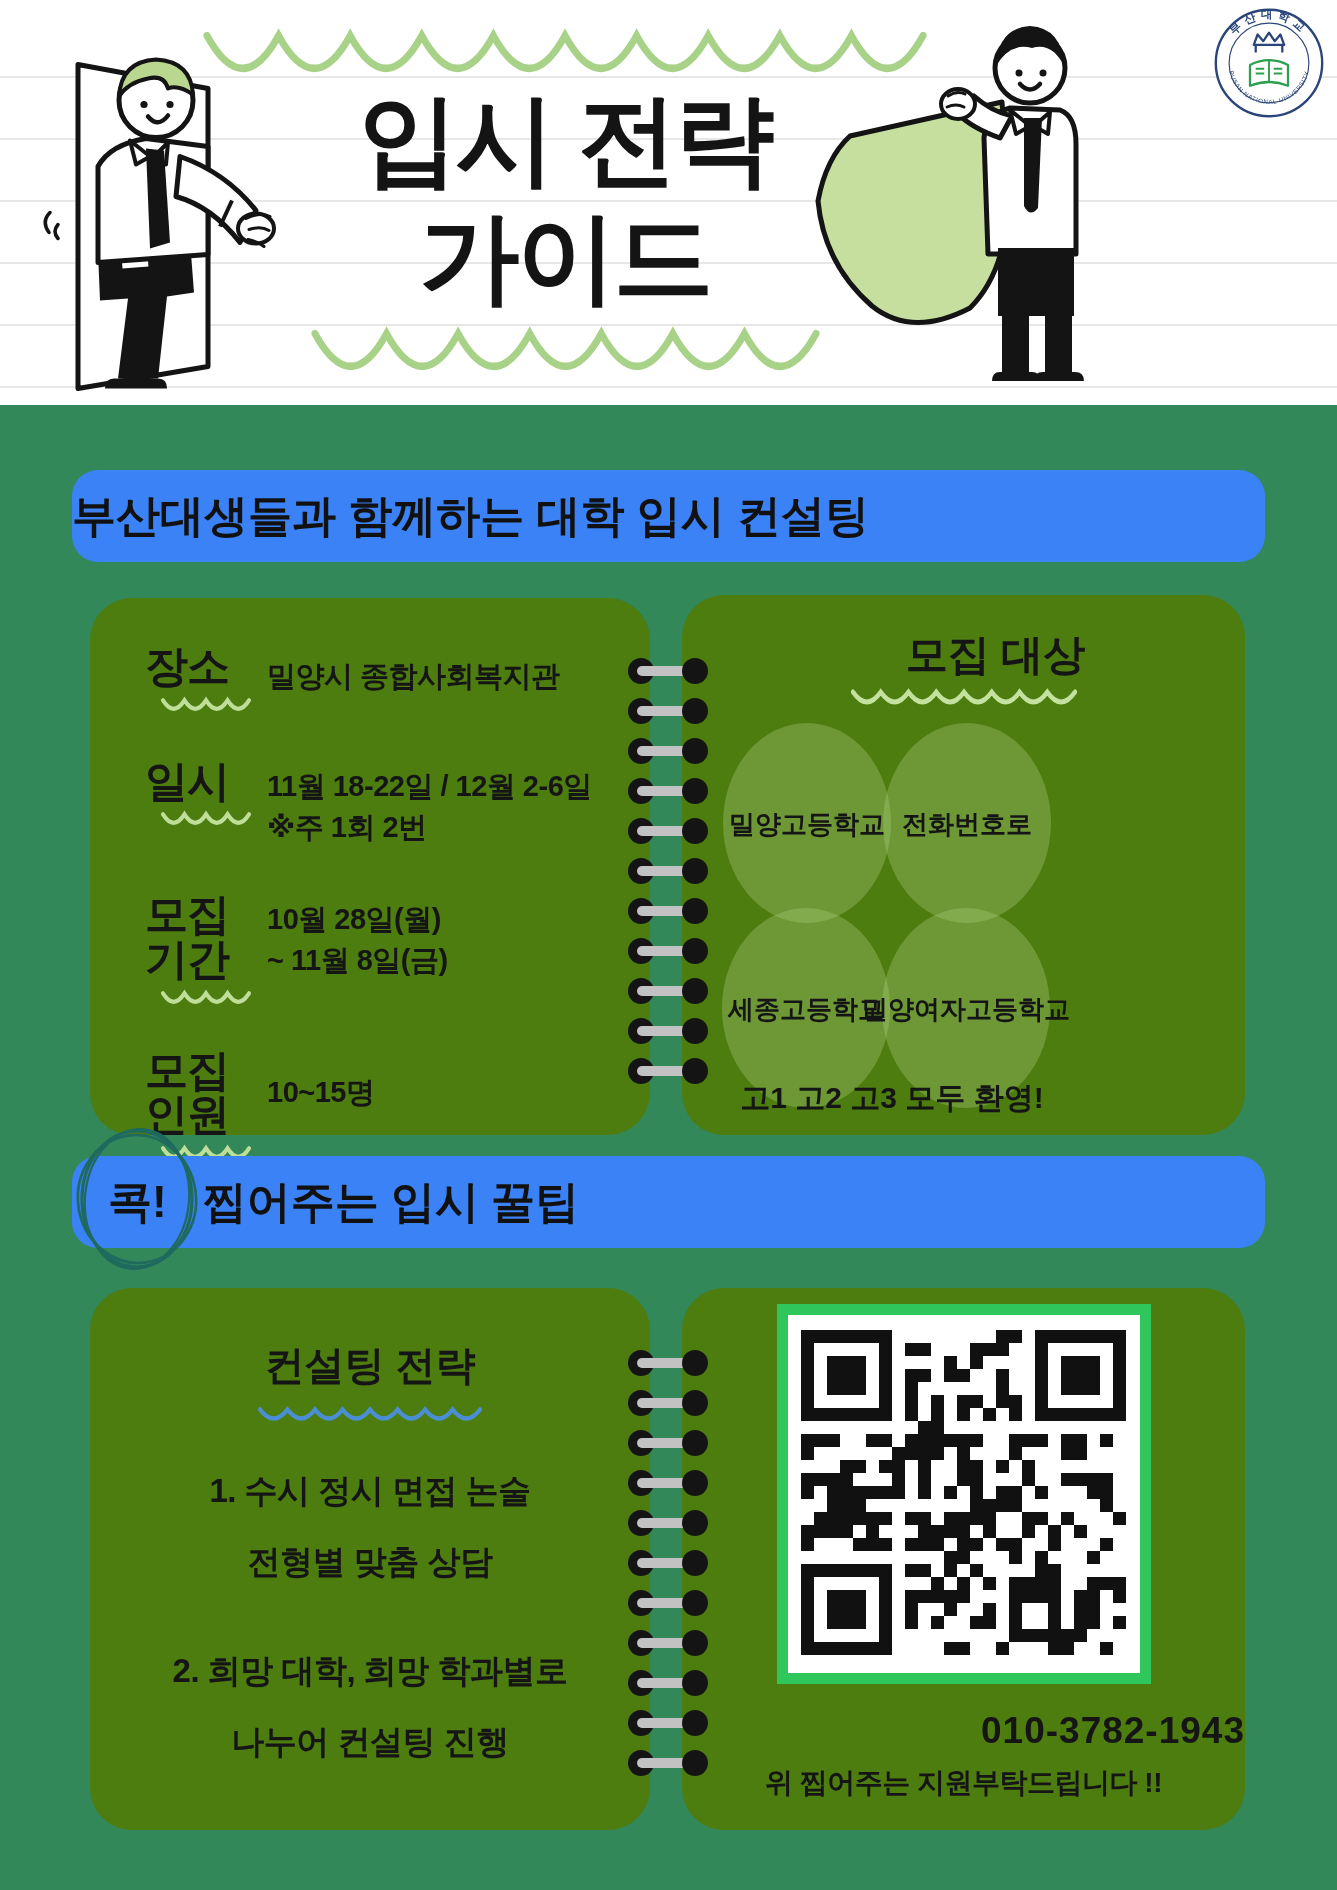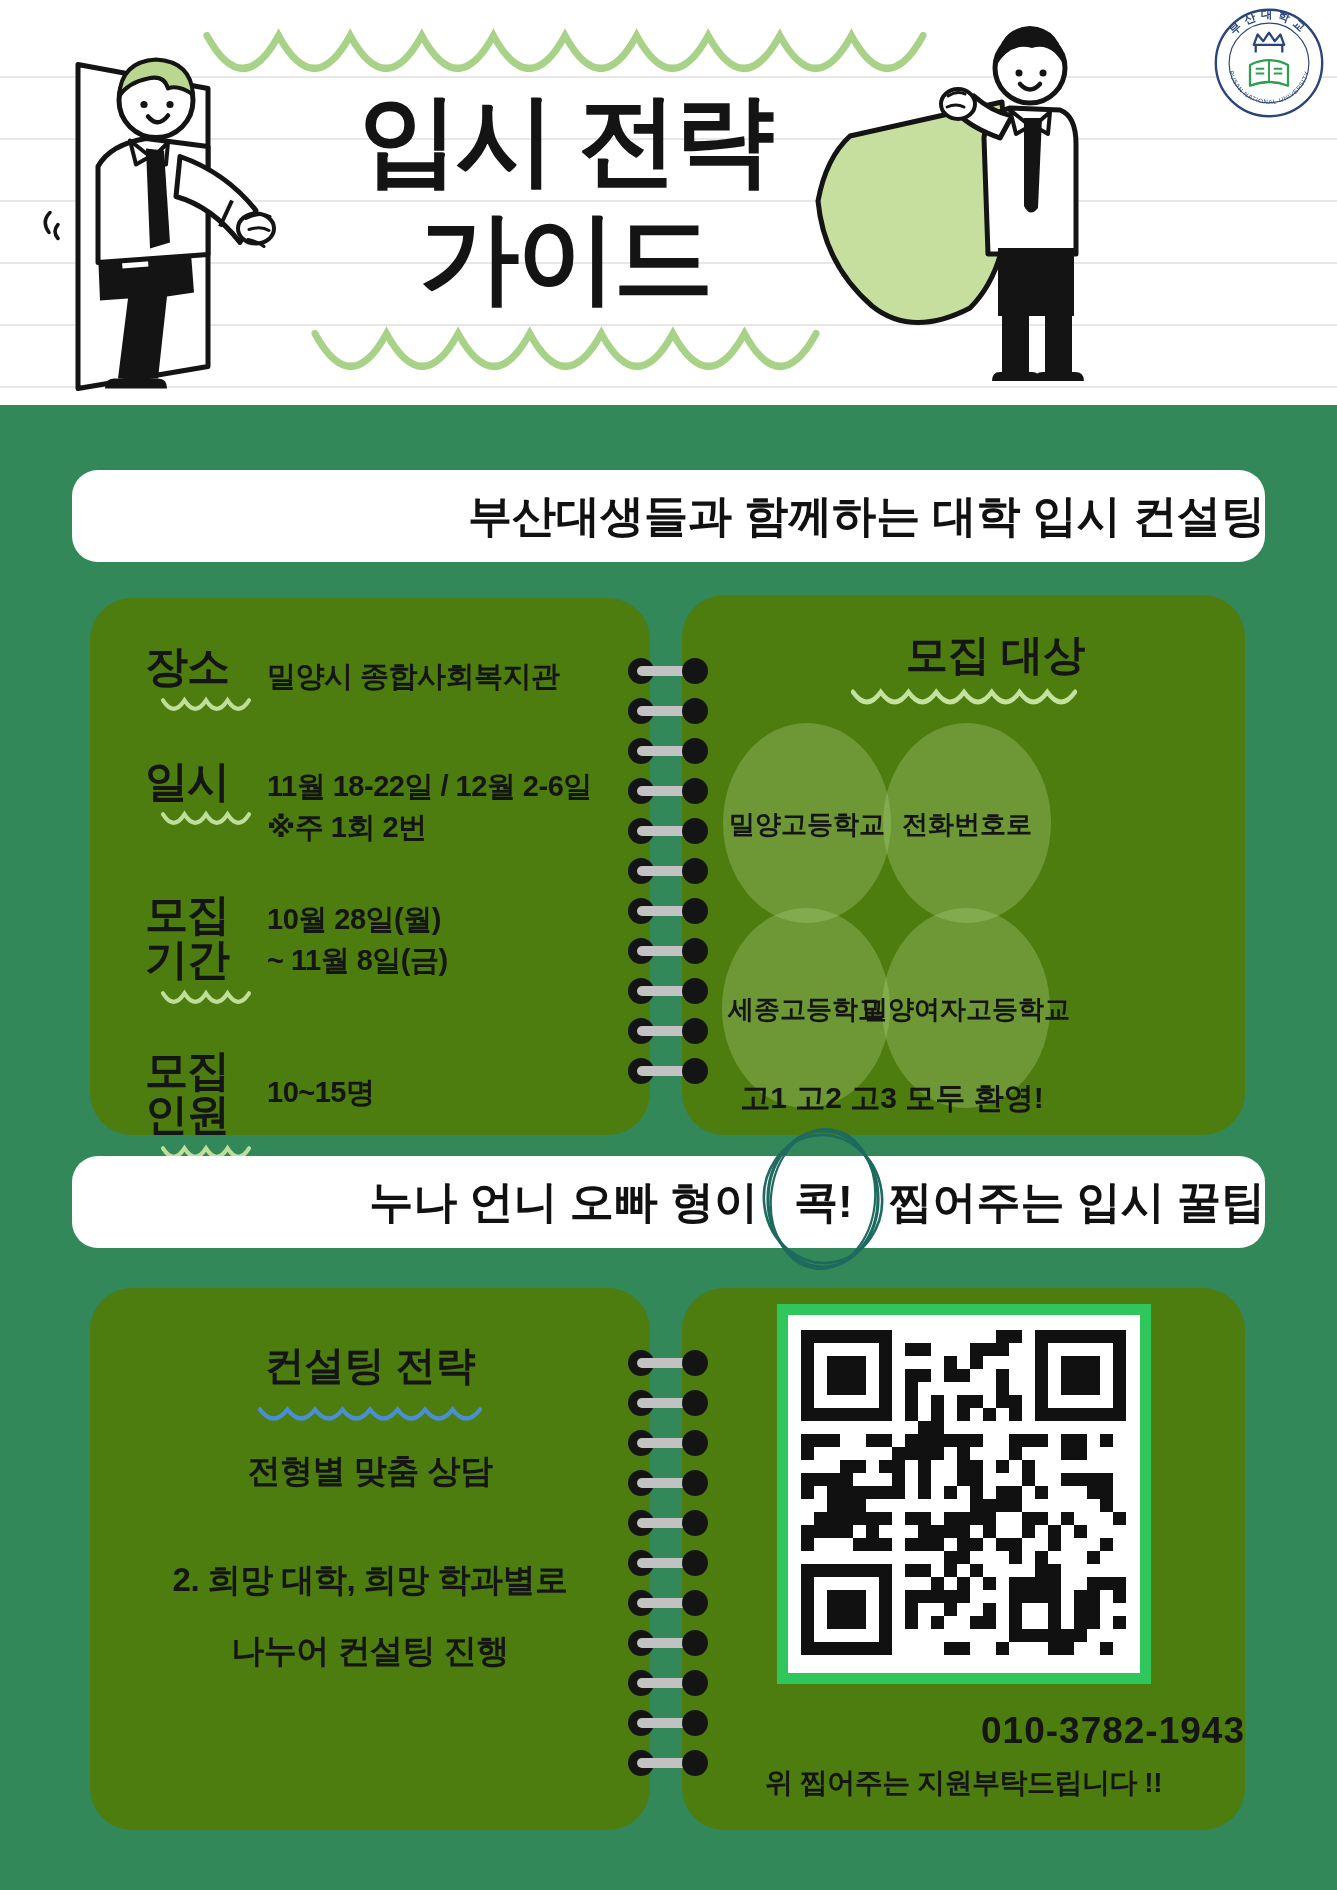--- a/index.html
+++ b/index.html
@@ -12,22 +12,22 @@
   .wave{display:block;margin:0 auto;}
   .wave.green{color:#a7d287;}
   .wave.green-lite{color:#bfde9a;}
   .wave.blue{color:#4a8fd3;}
   h1.title{margin:8px 0 0 0;font-size:100px;line-height:1.1;font-weight:900;letter-spacing:-3px;color:#141414;}
   .title-wave-top{width:730px;height:48px;}
   .title-wave-bottom{width:515px;height:48px;margin-top:14px;}
   .char{position:absolute;}
   .logo{position:absolute;left:1212px;top:6px;width:114px;height:114px;}
   
-  .banner{position:absolute;left:72px;width:1193px;height:92px;background:#ffffff;border-radius:26px;
-    display:flex;align-items:center;justify-content:flex-end;font-size:44px;font-weight:800;color:#111;}
+  .banner{position:absolute;left:72px;width:1193px;height:92px;background:#3b82f6;border-radius:26px;
+    display:flex;align-items:center;justify-content:flex-start;font-size:44px;font-weight:800;color:#111;}
   .banner1{top:470px;}
   .banner2{top:1156px;overflow:visible;}
   .hl-wrap{position:relative;display:inline-block;margin:0 36px;}
   .hl-ring{position:absolute;left:50%;top:50%;transform:translate(-50%,-52%);pointer-events:none;}
   
   .card{position:absolute;background:#4d7c0f;border-radius:42px;}
   .card-info{left:90px;top:598px;width:560px;height:537px;padding:0;box-sizing:border-box;}
   .card-target{left:682px;top:595px;width:563px;height:540px;}
   .card-strategy{left:90px;top:1288px;width:560px;height:542px;}
   .card-contact{left:682px;top:1288px;width:563px;height:542px;}
@@ -278,38 +278,38 @@
         <i class="dotR"></i>
       </div>
       <div class="ring">
         <i class="dotL"></i>
         <i class="bar"></i>
         <i class="dotR"></i>
       </div>
     </div>
 
   <div class="banner banner2">
-    <span>누나 언니 오빠 형이</span>
     <span class="hl-wrap">
       <span>콕!</span>
       <svg class="hl-ring" width="150" height="150" viewBox="0 0 150 150">
         <ellipse cx="75" cy="75" rx="55" ry="68" fill="none" stroke="#1e6a5f" stroke-width="3.2"></ellipse>
         <ellipse cx="75" cy="75" rx="59" ry="64" fill="none" stroke="#1e6a5f" stroke-width="2.6" transform="rotate(-8 75 75)"></ellipse>
         <ellipse cx="75" cy="75" rx="52" ry="70" fill="none" stroke="#1e6a5f" stroke-width="2.2" transform="rotate(6 75 75)"></ellipse>
       </svg>
     </span>
     <span>찝어주는 입시 꿀팁</span>
   </div>
 
   <div class="card card-strategy">
     <div class="st-inner">
       <div class="st-title">컨설팅 전략</div>
       <svg class="wave blue st-wave" viewBox="0 0 232 16" preserveAspectRatio="none">
           <path d="M4 4 q 14 16 28 0 q 14 16 28 0 q 14 16 28 0 q 14 16 28 0 q 14 16 28 0 q 14 16 28 0 q 14 16 28 0 q 14 16 28 0" fill="none" stroke="currentColor" stroke-width="4" stroke-linecap="round"></path>
         </svg>
+      <div class="st-line st-l0">1. 수시 정시 면접 논술</div>
       <div class="st-line st-l1">전형별 맞춤 상담</div>
       <div class="st-line st-l2">2. 희망 대학, 희망 학과별로</div>
       <div class="st-line st-l3">나누어 컨설팅 진행</div>
     </div>
   </div>
 
   <div class="card card-contact">
     <div class="qr-frame">
       <div id="qr"><svg width="325" height="325" viewBox="0 0 325 325">
             <rect x="195" y="0" width="13" height="13" fill="#111"></rect>

